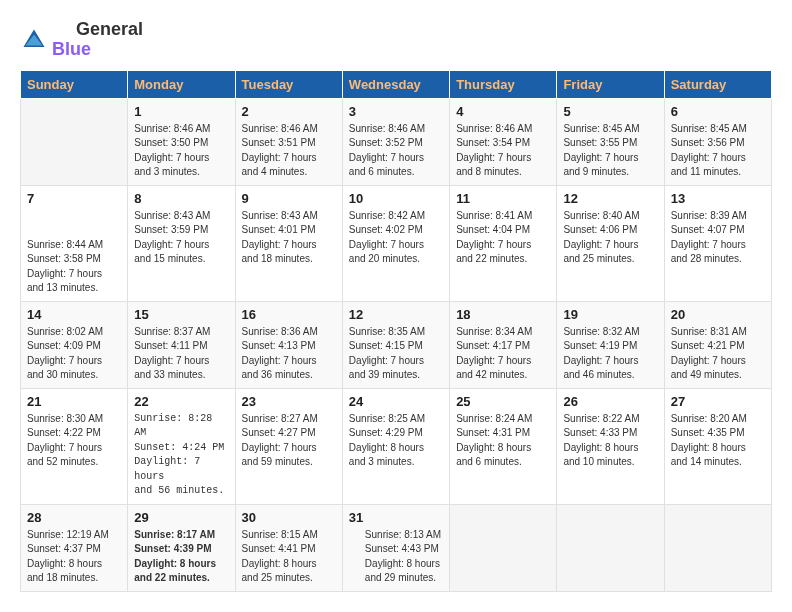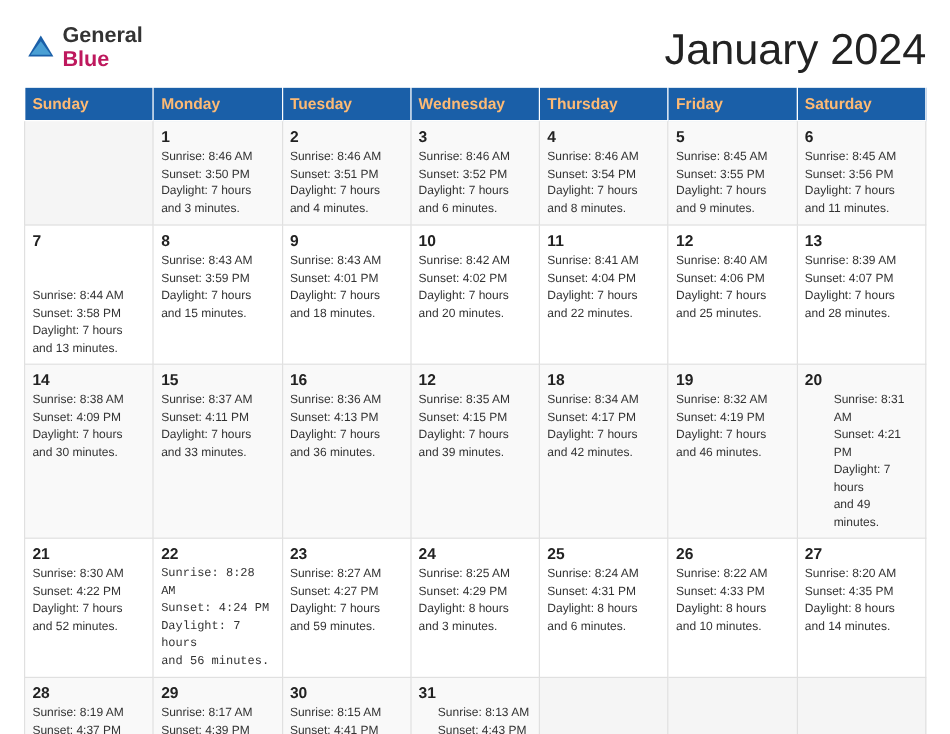--- a/index.html
+++ b/index.html
@@ -23,25 +23,26 @@
     }
     .logo-text {
       display: flex;
       flex-direction: column;
       line-height: 1.1;
     }
     .logo-general {
       font-size: 18px;
       font-weight: bold;
       color: #333;
+      margin-left: 24px;
     }
     .logo-blue {
       font-size: 18px;
       font-weight: bold;
-      color: #be185d;
+      color: #8b5cf6;
     }
     .logo-icon {
       width: 28px;
       height: 28px;
     }
     .title-block {
       text-align: right;
     }
     .month-title {
       font-size: 36px;
@@ -106,21 +107,20 @@
     <svg class="logo-icon" viewBox="0 0 40 40" xmlns="http://www.w3.org/2000/svg">
       <polygon points="20,5 35,30 5,30" fill="#1a5fa8"></polygon>
       <polygon points="20,12 32,28 8,28" fill="#4a9fd4"></polygon>
     </svg>
     <div class="logo-text">
       <span class="logo-general">General</span>
       <span class="logo-blue">Blue</span>
     </div>
   </div>
   <div class="title-block">
-    <div class="month-title">January 2024</div>
   </div>
 </div>
 
 <table>
   <thead>
     <tr>
     <th>Sunday</th>
         <th>Monday</th>
         <th>Tuesday</th>
         <th>Wednesday</th>
@@ -222,21 +222,21 @@
           <span class="day-number">13</span>
           <div class="day-info" style="white-space: pre-line;">Sunrise: 8:39 AM
 Sunset: 4:07 PM
 Daylight: 7 hours
 and 28 minutes.</div>
         </td>
       </tr>
       <tr>
         <td>
           <span class="day-number">14</span>
-          <div class="day-info" style="white-space: pre-line;">Sunrise: 8:38 AM
+          <div class="day-info" style="white-space: pre-line;">Sunrise: 8:02 AM
 Sunset: 4:09 PM
 Daylight: 7 hours
 and 30 minutes.</div>
         </td>
         <td>
           <span class="day-number">15</span>
           <div class="day-info" style="white-space: pre-line;">Sunrise: 8:37 AM
 Sunset: 4:11 PM
 Daylight: 7 hours
 and 33 minutes.</div>
@@ -264,21 +264,21 @@
         </td>
         <td>
           <span class="day-number">19</span>
           <div class="day-info" style="white-space: pre-line;">Sunrise: 8:32 AM
 Sunset: 4:19 PM
 Daylight: 7 hours
 and 46 minutes.</div>
         </td>
         <td>
           <span class="day-number">20</span>
-          <div class="day-info" style="white-space: pre-line; margin-left: 24px;">Sunrise: 8:31 AM
+          <div class="day-info" style="white-space: pre-line;">Sunrise: 8:31 AM
 Sunset: 4:21 PM
 Daylight: 7 hours
 and 49 minutes.</div>
         </td>
       </tr>
       <tr>
         <td>
           <span class="day-number">21</span>
           <div class="day-info" style="white-space: pre-line;">Sunrise: 8:30 AM
 Sunset: 4:22 PM
@@ -324,28 +324,28 @@
           <span class="day-number">27</span>
           <div class="day-info" style="white-space: pre-line;">Sunrise: 8:20 AM
 Sunset: 4:35 PM
 Daylight: 8 hours
 and 14 minutes.</div>
         </td>
       </tr>
       <tr>
         <td>
           <span class="day-number">28</span>
-          <div class="day-info" style="white-space: pre-line;">Sunrise: 8:19 AM
+          <div class="day-info" style="white-space: pre-line;">Sunrise: 12:19 AM
 Sunset: 4:37 PM
 Daylight: 8 hours
 and 18 minutes.</div>
         </td>
         <td>
           <span class="day-number">29</span>
-          <div class="day-info" style="white-space: pre-line;">Sunrise: 8:17 AM
+          <div class="day-info" style="white-space: pre-line; font-weight: bold;">Sunrise: 8:17 AM
 Sunset: 4:39 PM
 Daylight: 8 hours
 and 22 minutes.</div>
         </td>
         <td>
           <span class="day-number">30</span>
           <div class="day-info" style="white-space: pre-line;">Sunrise: 8:15 AM
 Sunset: 4:41 PM
 Daylight: 8 hours
 and 25 minutes.</div>

